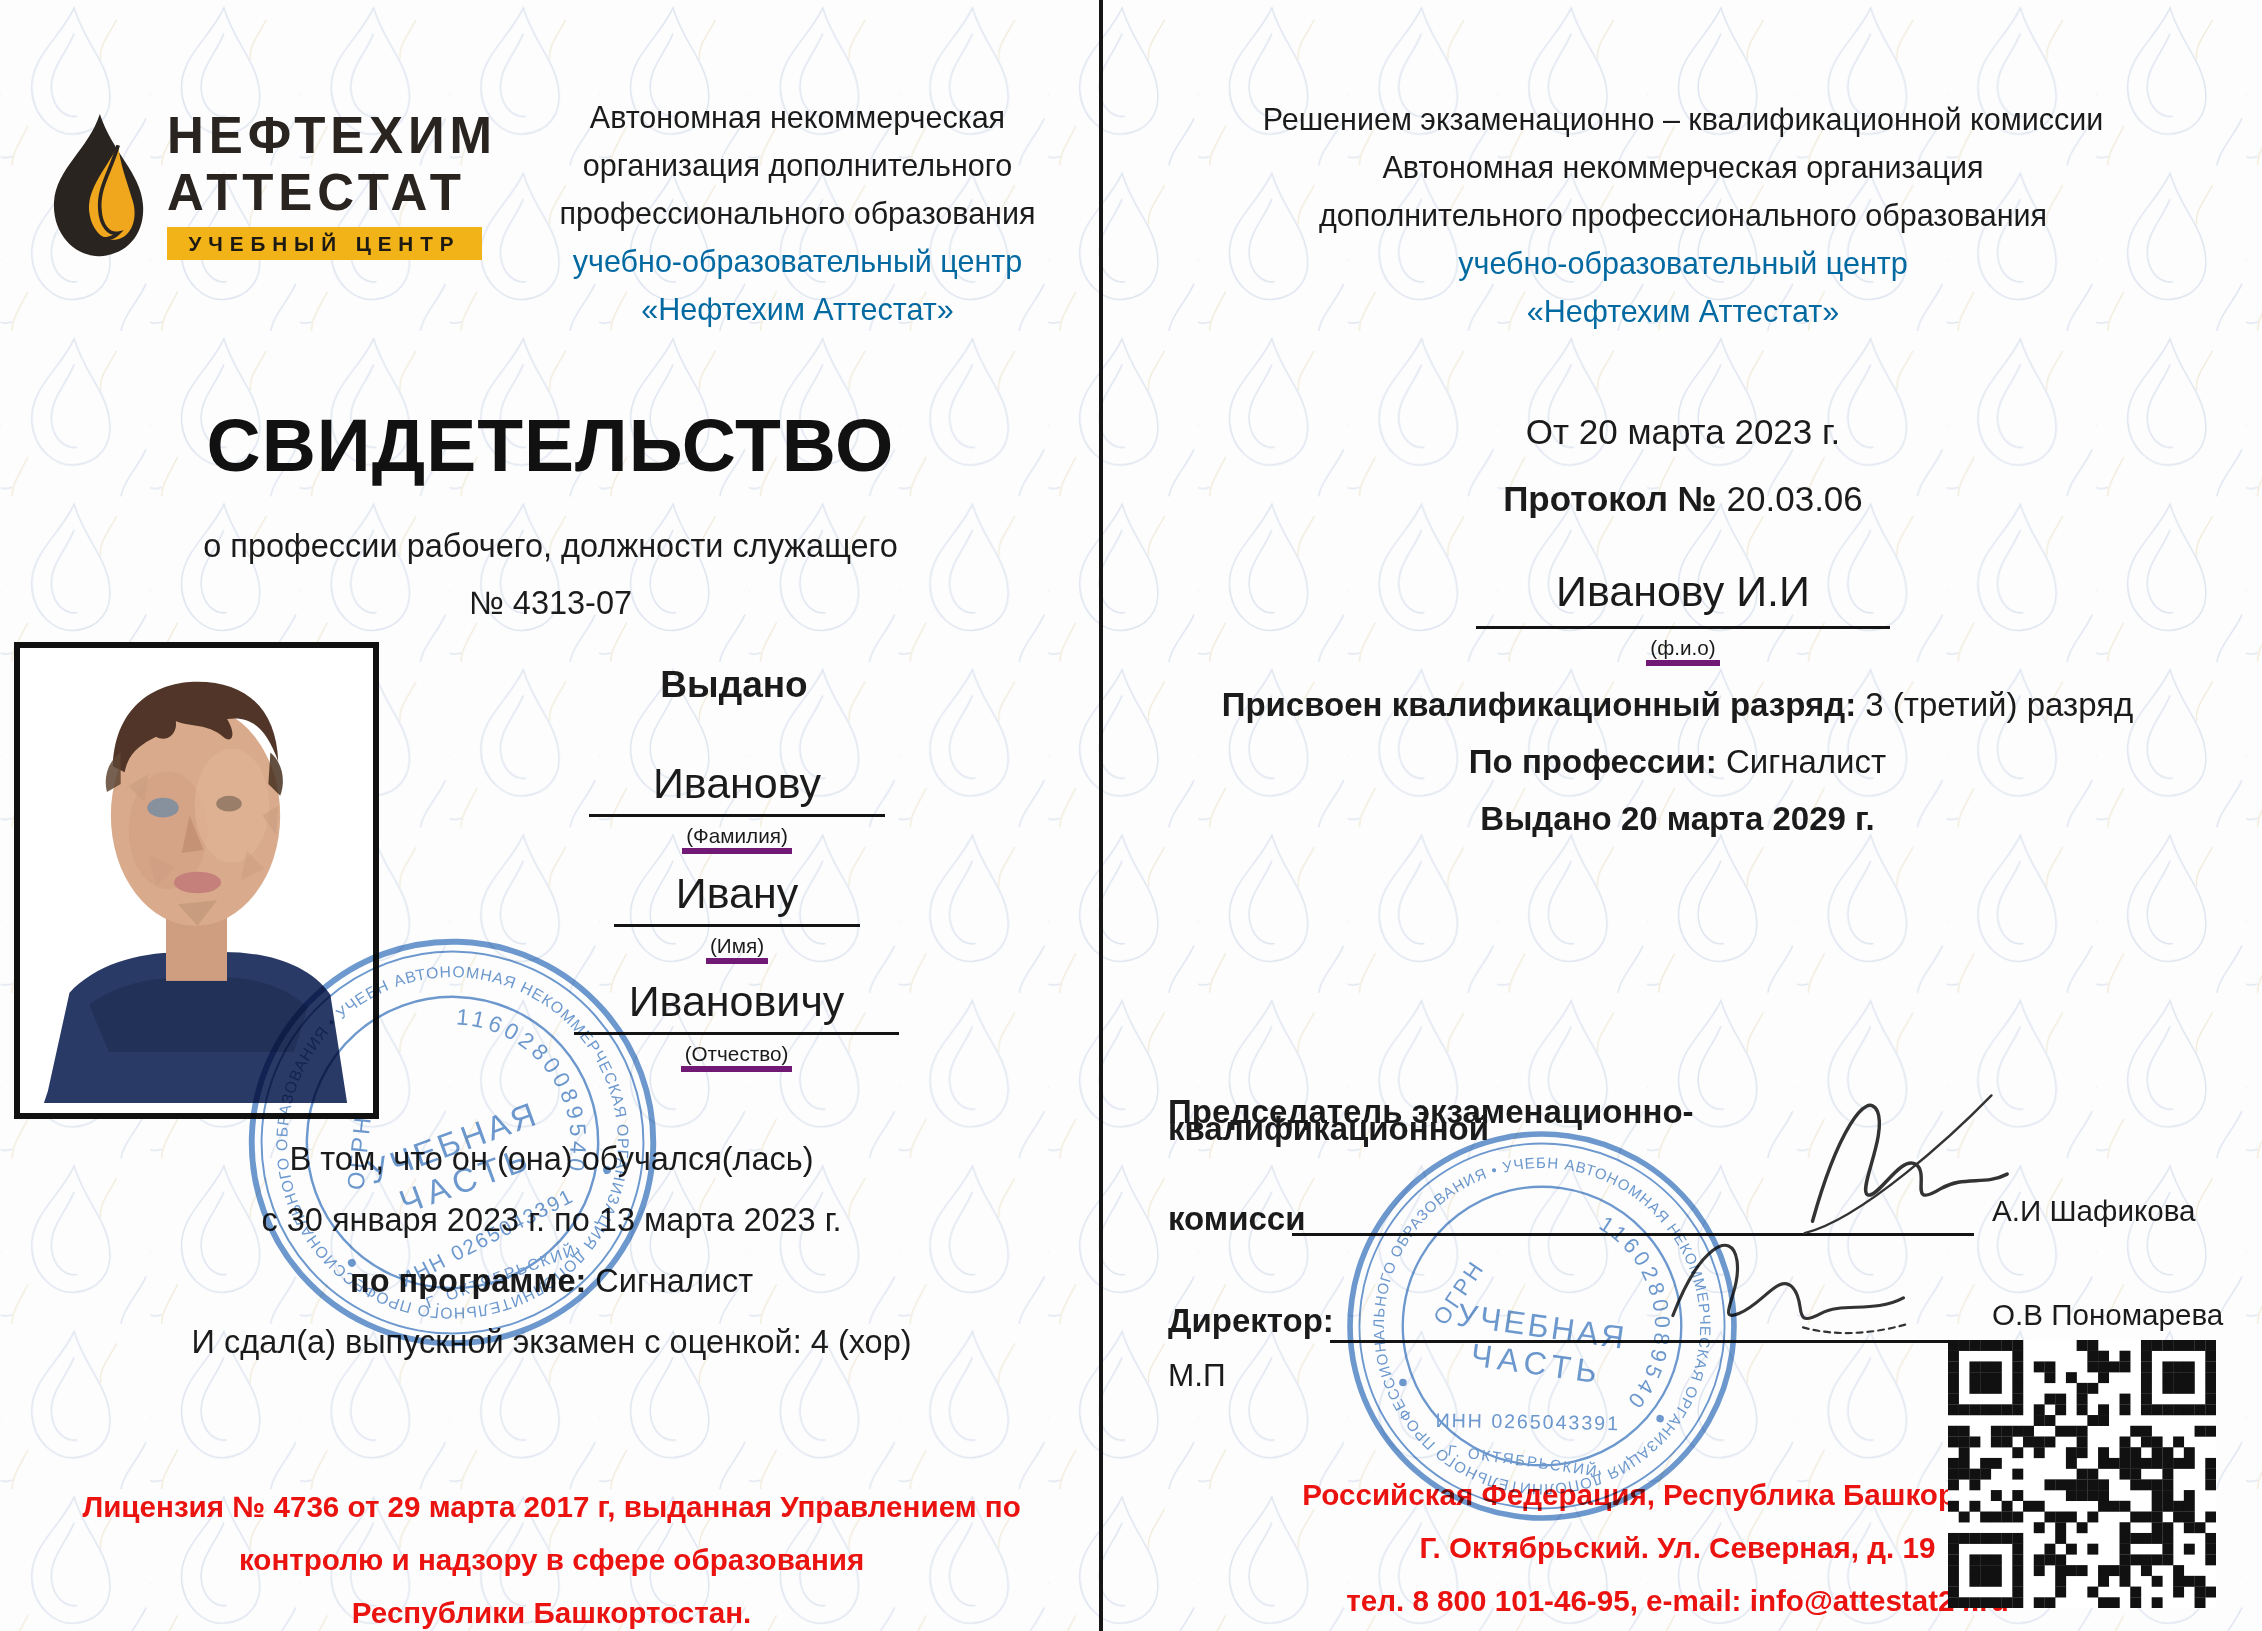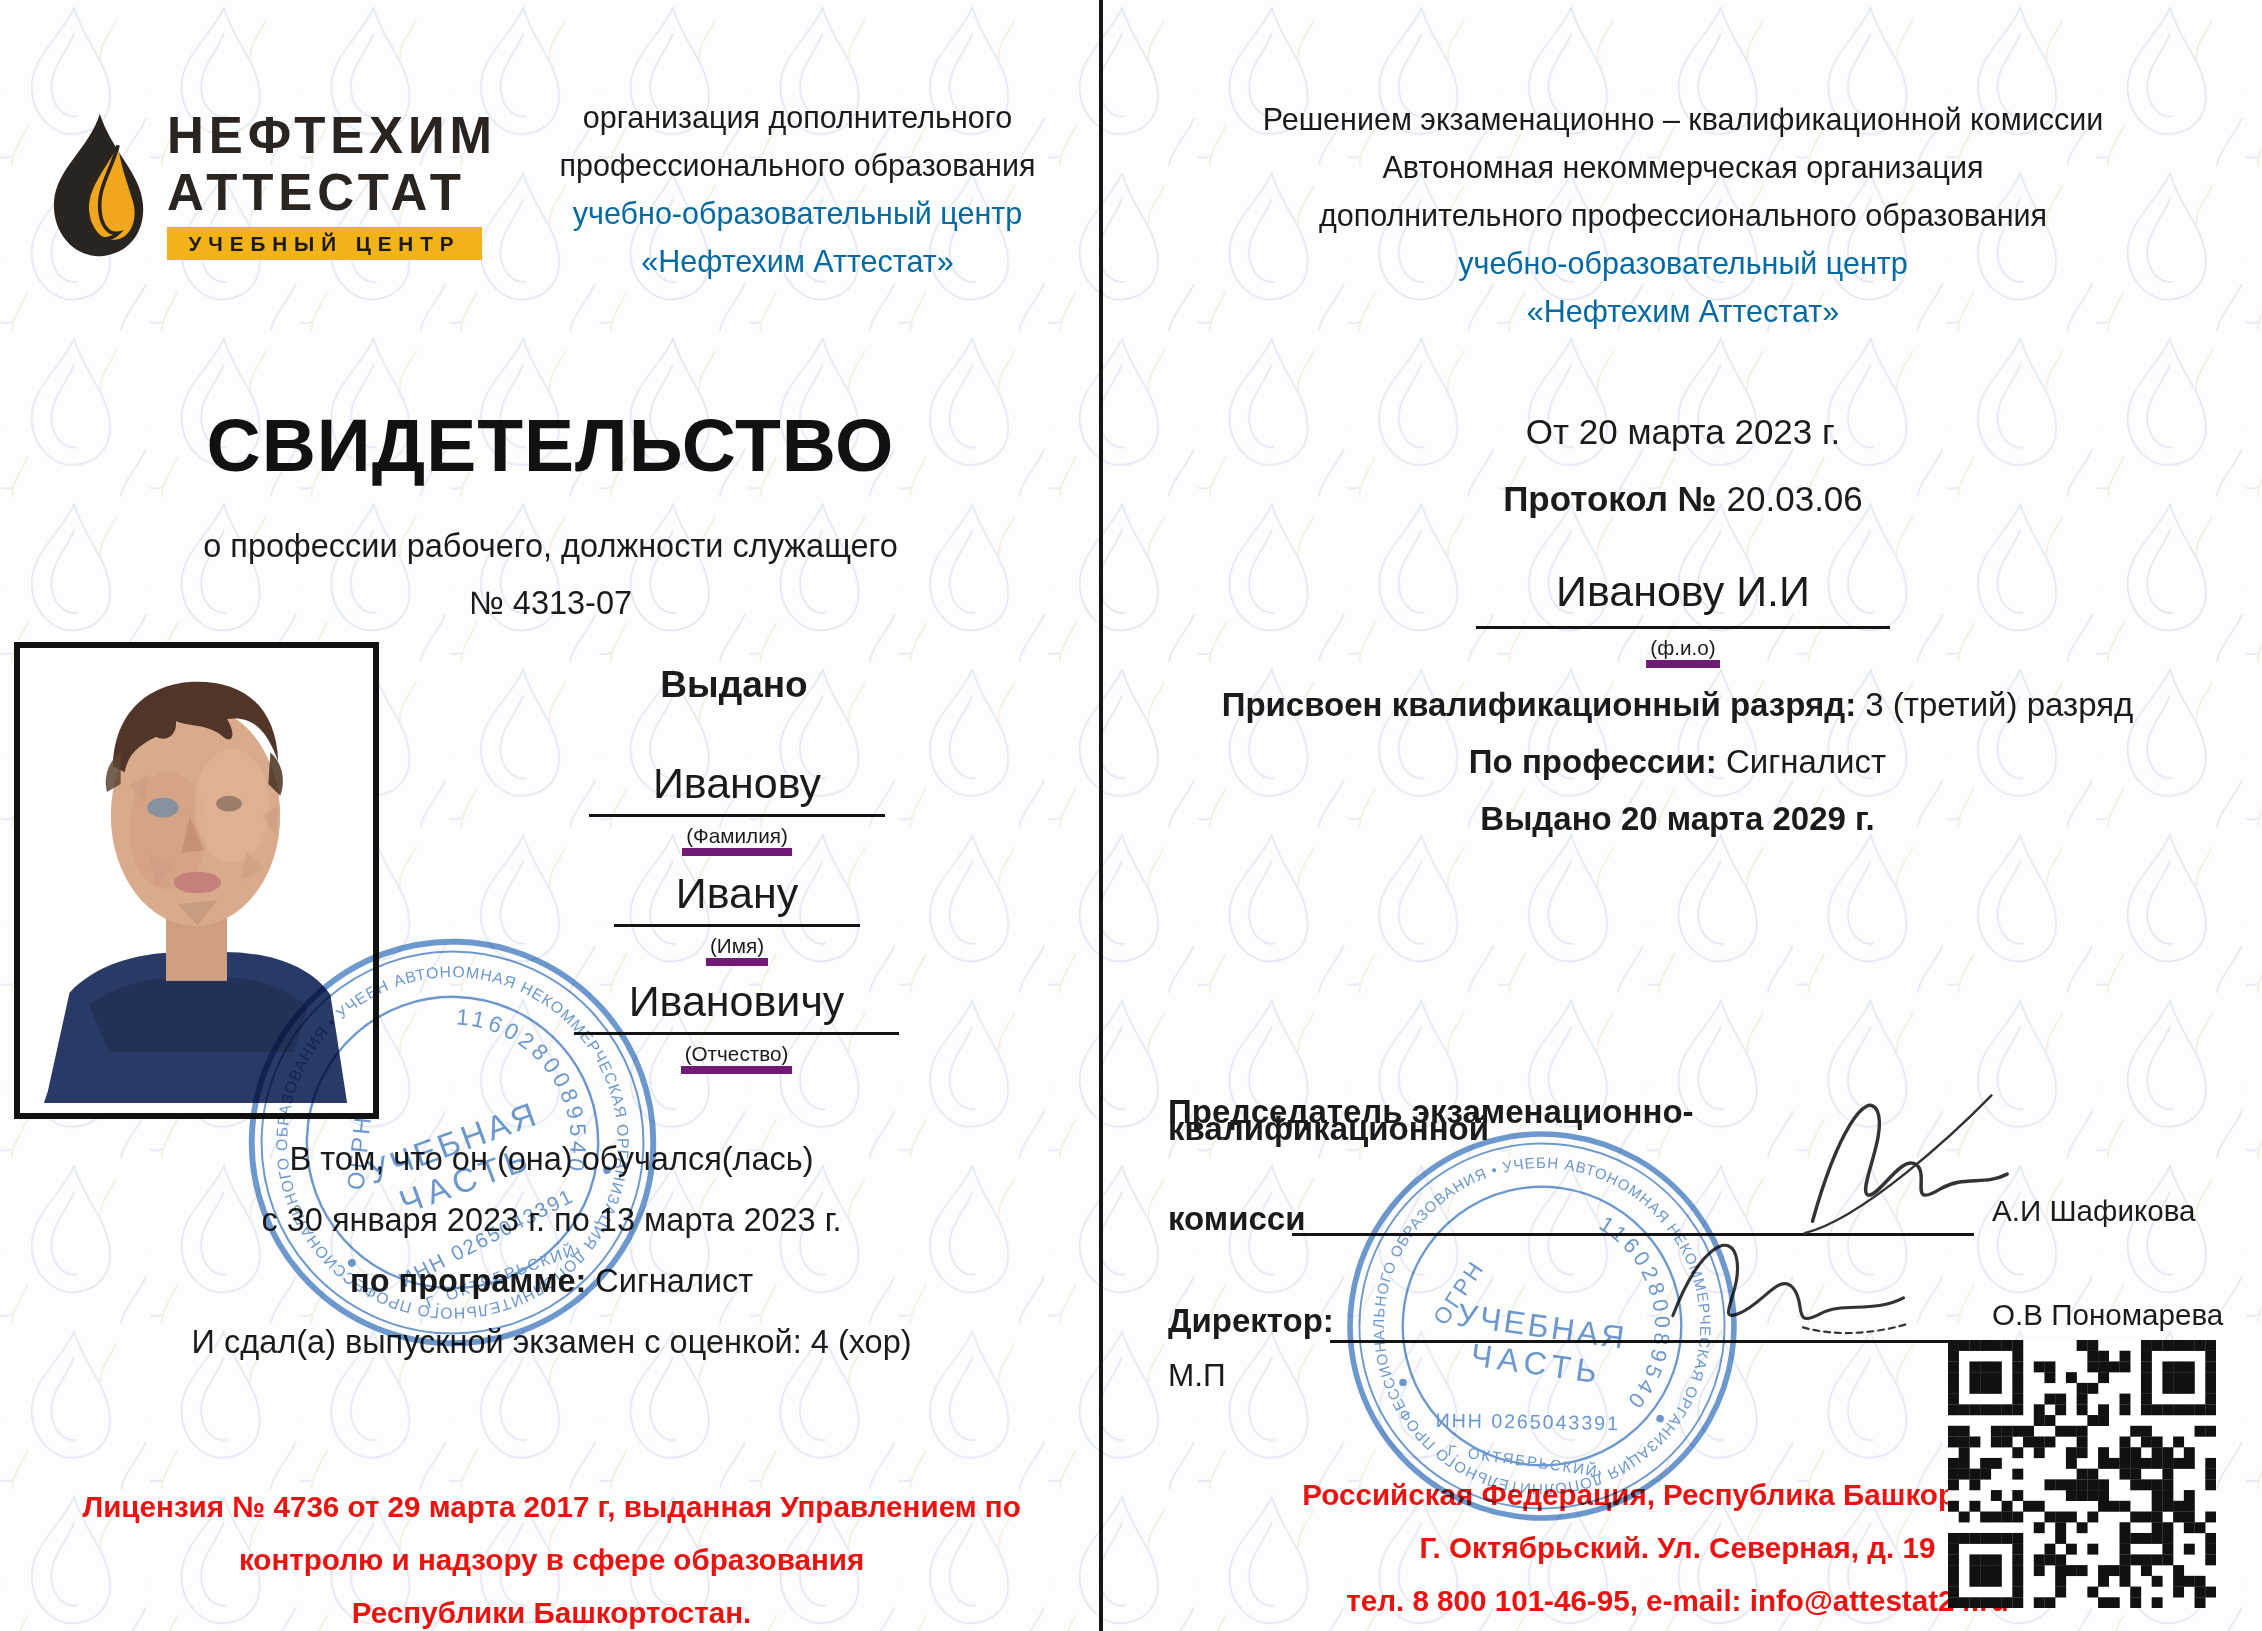--- a/index.html
+++ b/index.html
@@ -18,21 +18,21 @@
   .orgline{font-size:30.5px;line-height:48px;}
   .red{color:#0369a1;}
   .title{font-weight:bold;font-size:75px;letter-spacing:1px;color:#111;}
   .sub{font-size:32.5px;}
   .bodyline{font-size:32.5px;}
   .b{font-weight:bold;}
   .issued{font-weight:bold;font-size:37px;}
   .nameWrap{position:absolute;border-bottom:3px solid #141414;text-align:center;
             font-size:43px;height:55px;}
   .cap{position:absolute;text-align:center;font-size:20.7px;}
-  .cap span{border-bottom:8px solid #701a75;padding:0 3.9px 1px 3.9px;}
+  .cap span{border-bottom:6px solid #701a75;padding:0 3.9px 1px 3.9px;}
   .footer{font-size:29.6px;font-weight:600;line-height:53px;color:#ea1310;}
   .photo{position:absolute;left:13.8px;top:642px;width:333px;height:445px;border:6.9px solid #111;
          background:#fff;padding:9.9px;z-index:2;}
   .sigline{position:absolute;background:#141414;height:3px;}
   .siglabel{position:absolute;font-size:33px;font-weight:bold;}
   .signame{position:absolute;font-size:29.6px;}
   .stamp{position:absolute;mix-blend-mode:multiply;opacity:.82;z-index:3;}
   .qr{position:absolute;left:1948px;top:1340px;width:268px;height:268px;z-index:4;background:#fff;}
 </style>
 </head>
@@ -64,20 +64,21 @@
   <svg class="abs z2" style="left:43px;top:108px" width="110" height="156" viewBox="0 0 120 165">
     <path d="M62 4 C50 42 14 64 12 100 C10 136 36 160 62 159 C92 158 112 134 109 102 C106 68 76 46 62 4 Z" fill="#2a2420"></path>
     <path d="M82 38 C66 68 46 88 51 114 C55 136 72 146 86 139 C98 133 103 116 98 99 C91 76 84 58 82 38 Z" fill="#f0a71e"></path>
     <path d="M82 38 C74 66 60 84 62 108 C63 126 72 136 82 134 C76 140 66 142 60 138" fill="none" stroke="#2a2420" stroke-width="4"></path>
   </svg>
   <div class="logo-line" style="left:167px;top:110px">НЕФТЕХИМ</div>
   <div class="logo-line" style="left:167px;top:167px">АТТЕСТАТ</div>
   <div class="banner z2" style="left:167px;top:227px;width:315px;height:33px">УЧЕБНЫЙ ЦЕНТР</div>
 
   <div class="abs z2 ctr" style="left:512px;top:93px;width:571px">
+    <div class="orgline">Автономная некоммерческая</div>
     <div class="orgline">организация дополнительного</div>
     <div class="orgline">профессионального образования</div>
     <div class="orgline red">учебно-образовательный центр</div>
     <div class="orgline red">«Нефтехим Аттестат»</div>
   </div>
 
   <div class="abs z2 ctr title" style="left:0;top:402px;width:1101px">СВИДЕТЕЛЬСТВО</div>
   <div class="abs z2 ctr sub" style="left:0;top:528px;width:1101px">о профессии рабочего, должности служащего</div>
   <div class="abs z2 ctr sub" style="left:0;top:585px;width:1101px">№ 4313-07</div>
 

